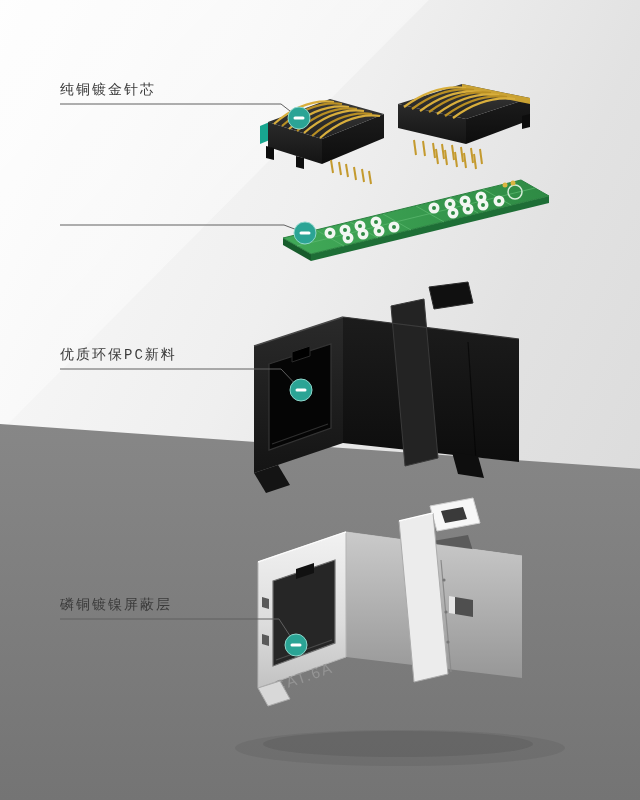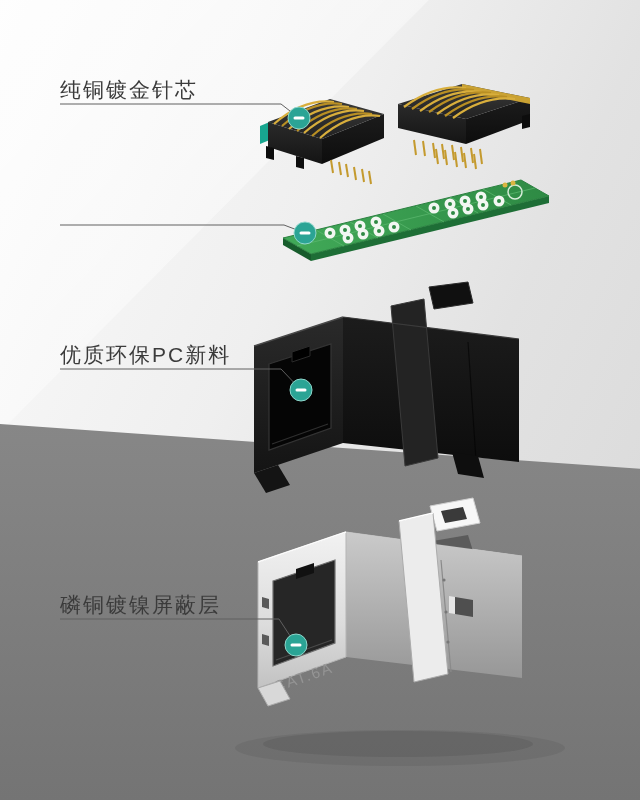--- a/index.html
+++ b/index.html
@@ -14,22 +14,22 @@
     clip-path:polygon(0 0,67% 0,0 54%);
     pointer-events:none;
   }
   .bg-floor{
     position:absolute;inset:0;
     background:linear-gradient(180deg,#989898 0%,#8a8a8a 45%,#747474 100%);
     clip-path:polygon(0 53%,100% 58.6%,100% 100%,0 100%);
   }
   svg.scene{position:absolute;left:0;top:0;display:block;}
   .callout-label{
-    position:absolute;font-size:21px;line-height:20px;letter-spacing:2px;
-    color:#3b3b3b;white-space:nowrap;
+    position:absolute;font-size:14px;line-height:20px;letter-spacing:2px;
+    color:#3b3b3b;white-space:nowrap;font-family:Liberation Mono, monospace;
   }
 </style>
 </head>
 <body>
 
 <div class="stage">
 
   <div class="bg-sheen"></div>
   <div class="bg-floor"></div>
 

